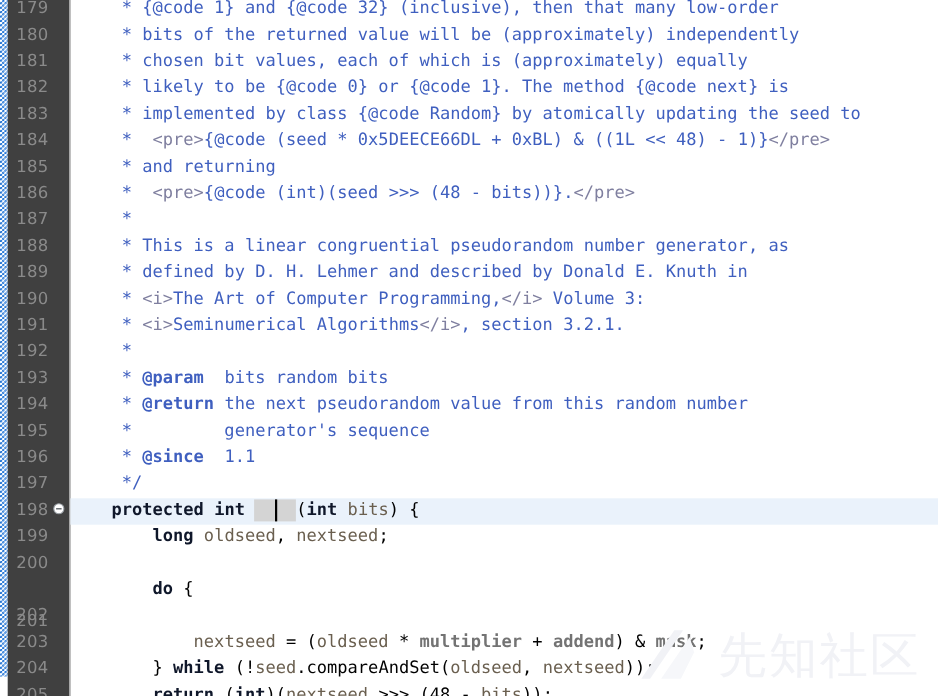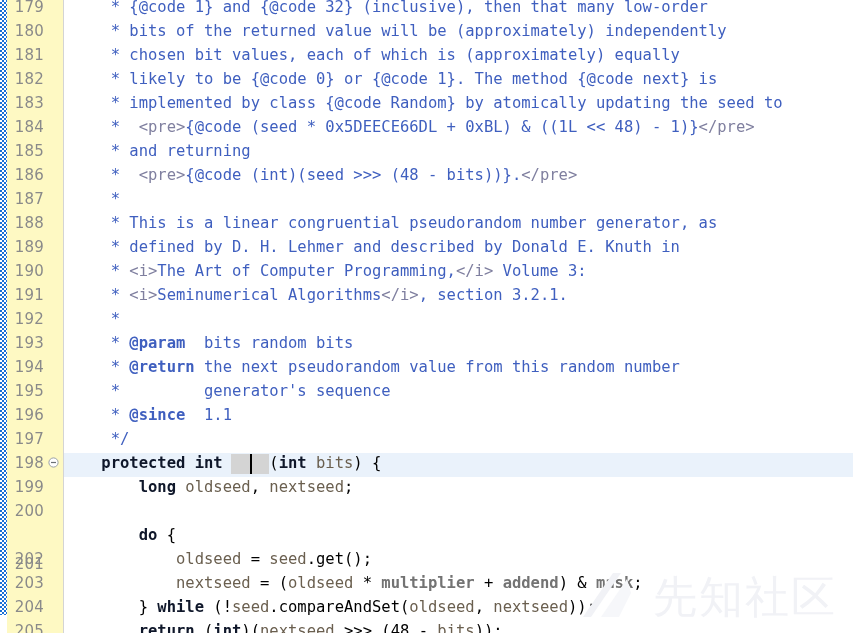--- a/index.html
+++ b/index.html
@@ -34,21 +34,21 @@
     background-size: 4px 4px;
     background-position: 0 0, 2px 2px;
   }
 
   
   #gutter {
     position: absolute;
     left: 7px; top: 0;
     width: 56px;
     height: 633px;
-    background: #fef9c3;
+    background: #404040;
     border-right: 1px solid #d4d4d4;
   }
   .ln {
     position: absolute;
     right: 19px;
     width: 40px;
     text-align: right;
     font-family: "DejaVu Sans", "Liberation Sans", sans-serif;
     font-size: 15px;
     line-height: 24px;
@@ -202,21 +202,20 @@
       <div class="row" style="top: 283px;"><span class="seg javadoc">     * </span><span class="seg javadoc-html">&lt;i&gt;</span><span class="seg javadoc">Seminumerical Algorithms</span><span class="seg javadoc-html">&lt;/i&gt;</span><span class="seg javadoc">, section 3.2.1.</span></div>
       <div class="row" style="top: 307px;"><span class="seg javadoc">     *</span></div>
       <div class="row" style="top: 331px;"><span class="seg javadoc">     * </span><span class="seg javadoc-tag">@param</span><span class="seg javadoc">  bits random bits</span></div>
       <div class="row" style="top: 355px;"><span class="seg javadoc">     * </span><span class="seg javadoc-tag">@return</span><span class="seg javadoc"> the next pseudorandom value from this random number</span></div>
       <div class="row" style="top: 379px;"><span class="seg javadoc">     *         generator's sequence</span></div>
       <div class="row" style="top: 403px;"><span class="seg javadoc">     * </span><span class="seg javadoc-tag">@since</span><span class="seg javadoc">  1.1</span></div>
       <div class="row" style="top: 427px;"><span class="seg javadoc">     */</span></div>
       <div class="row" style="top: 451px;"><span class="seg plain">    </span><span class="seg kw">protected</span><span class="seg plain"> </span><span class="seg kw">int</span><span class="seg plain"> next(</span><span class="seg kw">int</span><span class="seg plain"> </span><span class="seg local">bits</span><span class="seg plain">) {</span></div>
       <div class="row" style="top: 475px;"><span class="seg plain">        </span><span class="seg kw">long</span><span class="seg plain"> </span><span class="seg local">oldseed</span><span class="seg plain">, </span><span class="seg local">nextseed</span><span class="seg plain">;</span></div>
       <div class="row" style="top: 523px;"><span class="seg plain">        </span><span class="seg kw">do</span><span class="seg plain"> {</span></div>
-      <div class="row" style="top: 547px;"><span class="seg plain">            </span><span class="seg local">oldseed</span><span class="seg plain"> = </span><span class="seg local">seed</span><span class="seg plain">.get();</span></div>
       <div class="row" style="top: 571px;"><span class="seg plain">            </span><span class="seg local">nextseed</span><span class="seg plain"> = (</span><span class="seg local">oldseed</span><span class="seg plain"> * </span><span class="seg field-static">multiplier</span><span class="seg plain"> + </span><span class="seg field-static">addend</span><span class="seg plain">) &amp; </span><span class="seg field-static">mask</span><span class="seg plain">;</span></div>
       <div class="row" style="top: 595px;"><span class="seg plain">        } </span><span class="seg kw">while</span><span class="seg plain"> (!</span><span class="seg local">seed</span><span class="seg plain">.compareAndSet(</span><span class="seg local">oldseed</span><span class="seg plain">, </span><span class="seg local">nextseed</span><span class="seg plain">));</span></div>
       <div class="row" style="top: 619px;"><span class="seg plain">        </span><span class="seg kw">return</span><span class="seg plain"> (</span><span class="seg kw">int</span><span class="seg plain">)(</span><span class="seg local">nextseed</span><span class="seg plain"> &gt;&gt;&gt; (48 - </span><span class="seg local">bits</span><span class="seg plain">));</span></div>
       <div class="row" style="top: 667px;"><span class="seg plain"></span></div>
     </div>
 
   <div id="occurrence-highlight" style="left: 231.4px; top: 454px; width: 37.2px;"></div>
   <div id="caret" style="left: 250px; top: 454px;"></div>
 
   <div id="watermark">

